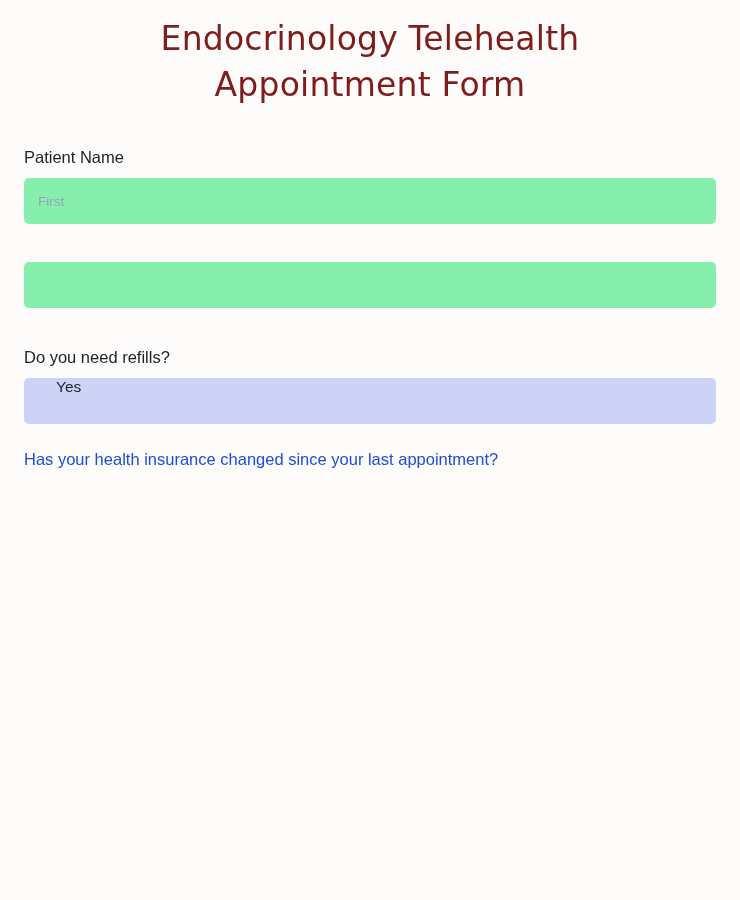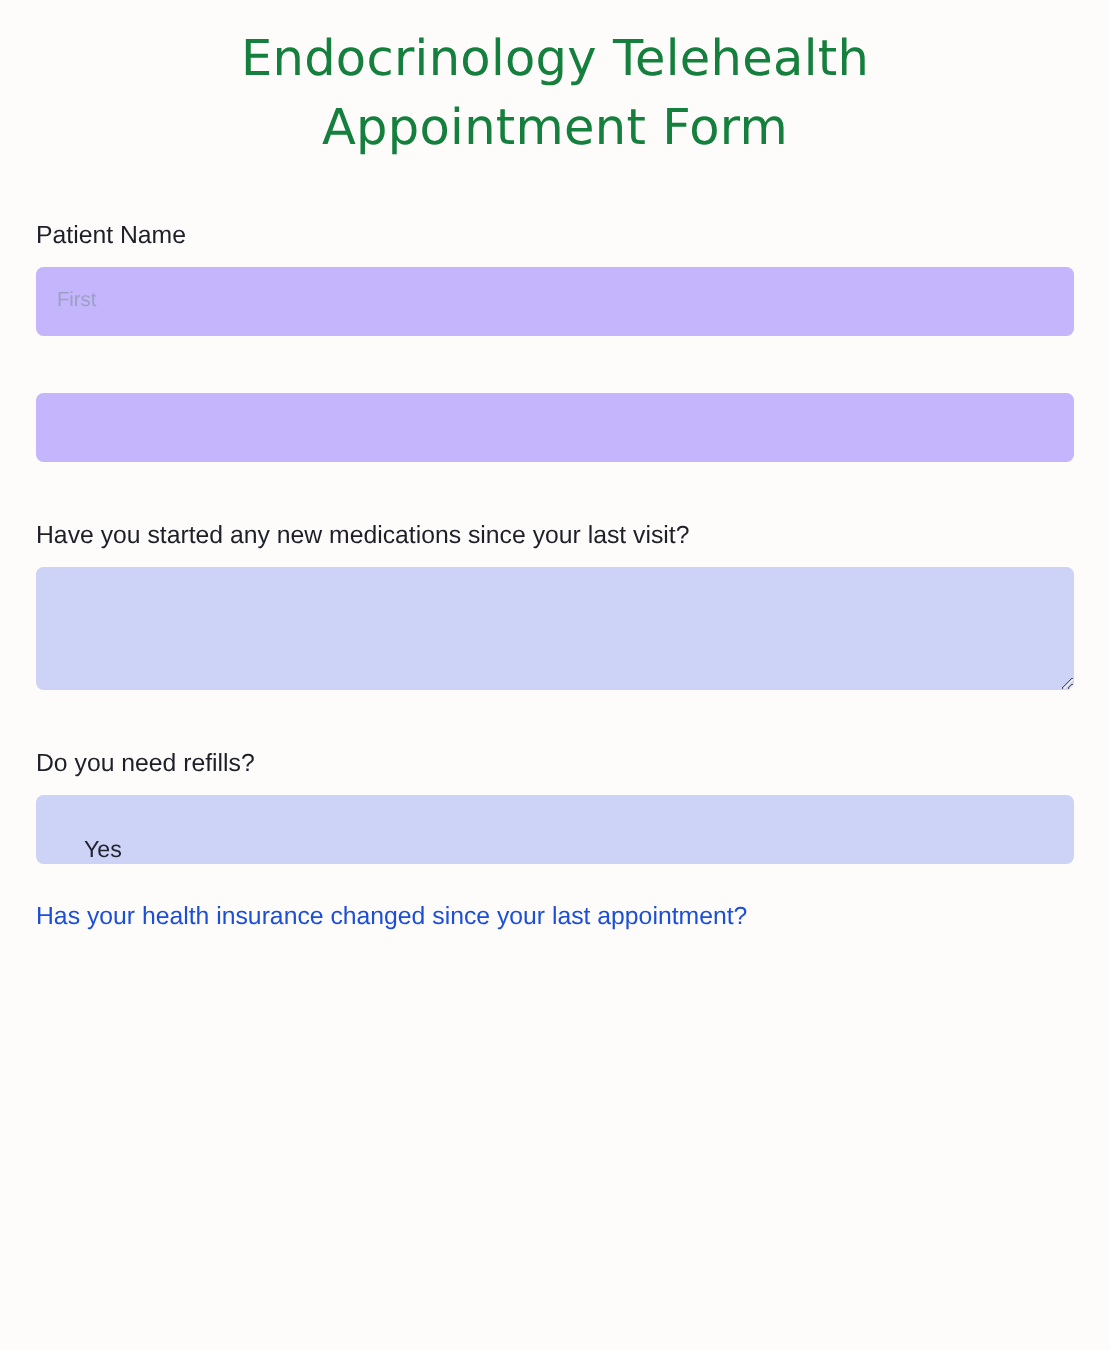--- a/index.html
+++ b/index.html
@@ -18,44 +18,44 @@
     width: 740px;
     box-sizing: border-box;
     padding: 0 24px;
   }
   .form-title {
     font-family: "DejaVu Sans", sans-serif;
     font-weight: 400;
     font-size: 33px;
     line-height: 46px;
     text-align: center;
-    color: #15803d;
+    color: #7f1d1d;
     margin: 16px 0 0 0;
     padding: 0 30px;
     letter-spacing: 0.2px;
   }
   .field-block {
     margin-top: 38px;
   }
   .field-label {
     font-size: 16.5px;
     line-height: 22px;
     color: #1f1f29;
     margin-bottom: 10px;
   }
   .input-box {
-    background: #c4b5fd;
+    background: #86efac;
     border: none;
     border-radius: 5px;
     height: 46px;
     box-sizing: border-box;
     width: 100%;
     padding: 0 14px;
     font-family: "Liberation Sans", sans-serif;
-    font-size: 10px;
+    font-size: 13px;
     color: #2a2a35;
     outline: none;
     display: block;
   }
   .input-box::placeholder {
     color: #9aa1c4;
     font-size: 13.5px;
   }
   .phone-box::placeholder {
     color: #a6adcd;
@@ -85,21 +85,21 @@
     display: block;
   }
   .choice-list {
     margin-top: 10px;
   }
   .choice-row {
     background: #ccd3f7;
     border-radius: 5px;
     height: 46px;
     display: flex;
-    align-items: flex-end;
+    align-items: flex-start;
     padding: 0 0 0 32px;
     box-sizing: border-box;
     margin-bottom: 9px;
     font-size: 15.5px;
     color: #232331;
   }
   .last-label {
     margin-top: 24px;
     font-size: 16.5px;
     line-height: 22px;
@@ -119,24 +119,20 @@
       <input class="input-box" type="text" placeholder="First" style="">
     </div>
   </div>
 
 
 
   <div class="field-block">
     <input class="input-box" type="text" placeholder="" style="">
   </div>
 
-  <div class="field-block">
-    <div class="field-label">Have you started any new medications since your last visit?</div>
-    <textarea class="textarea-box" placeholder="" style=""></textarea>
-  </div>
 
   <div class="field-block">
     <div class="field-label">Do you need refills?</div>
     <div class="choice-list">
       <div class="choice-row">
         <span>Yes</span>
       </div>
     </div>
   </div>
 

